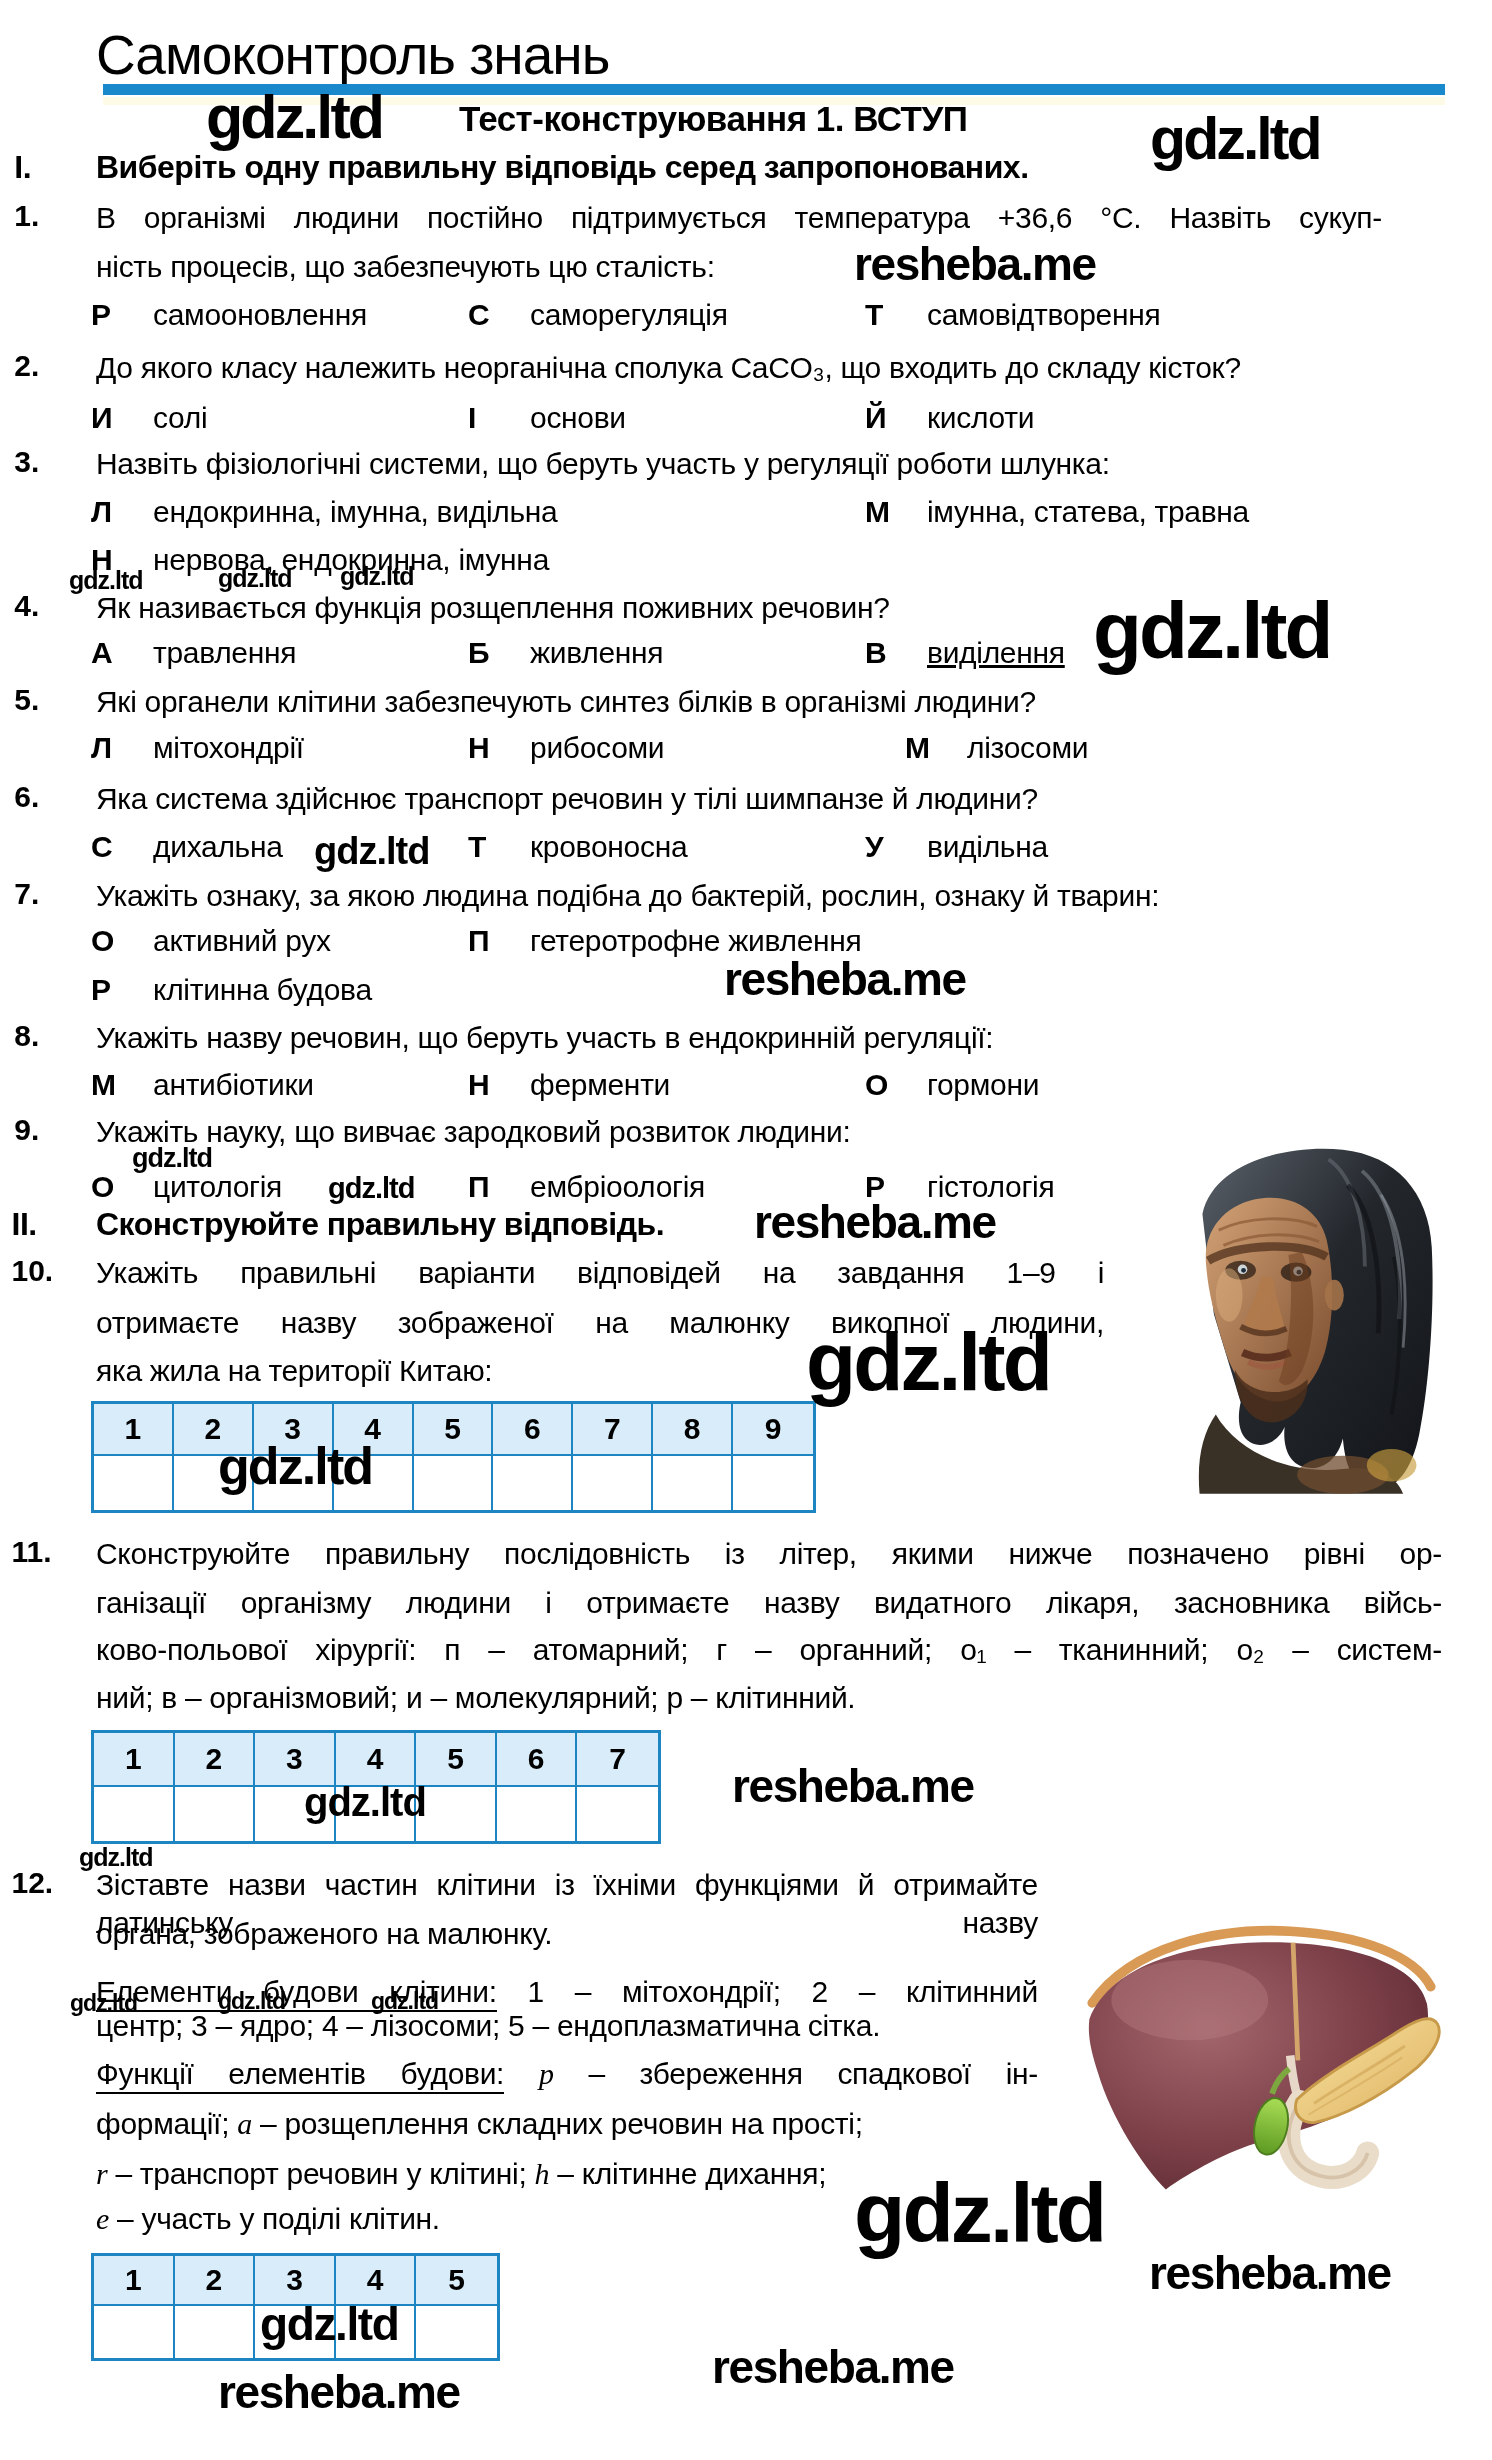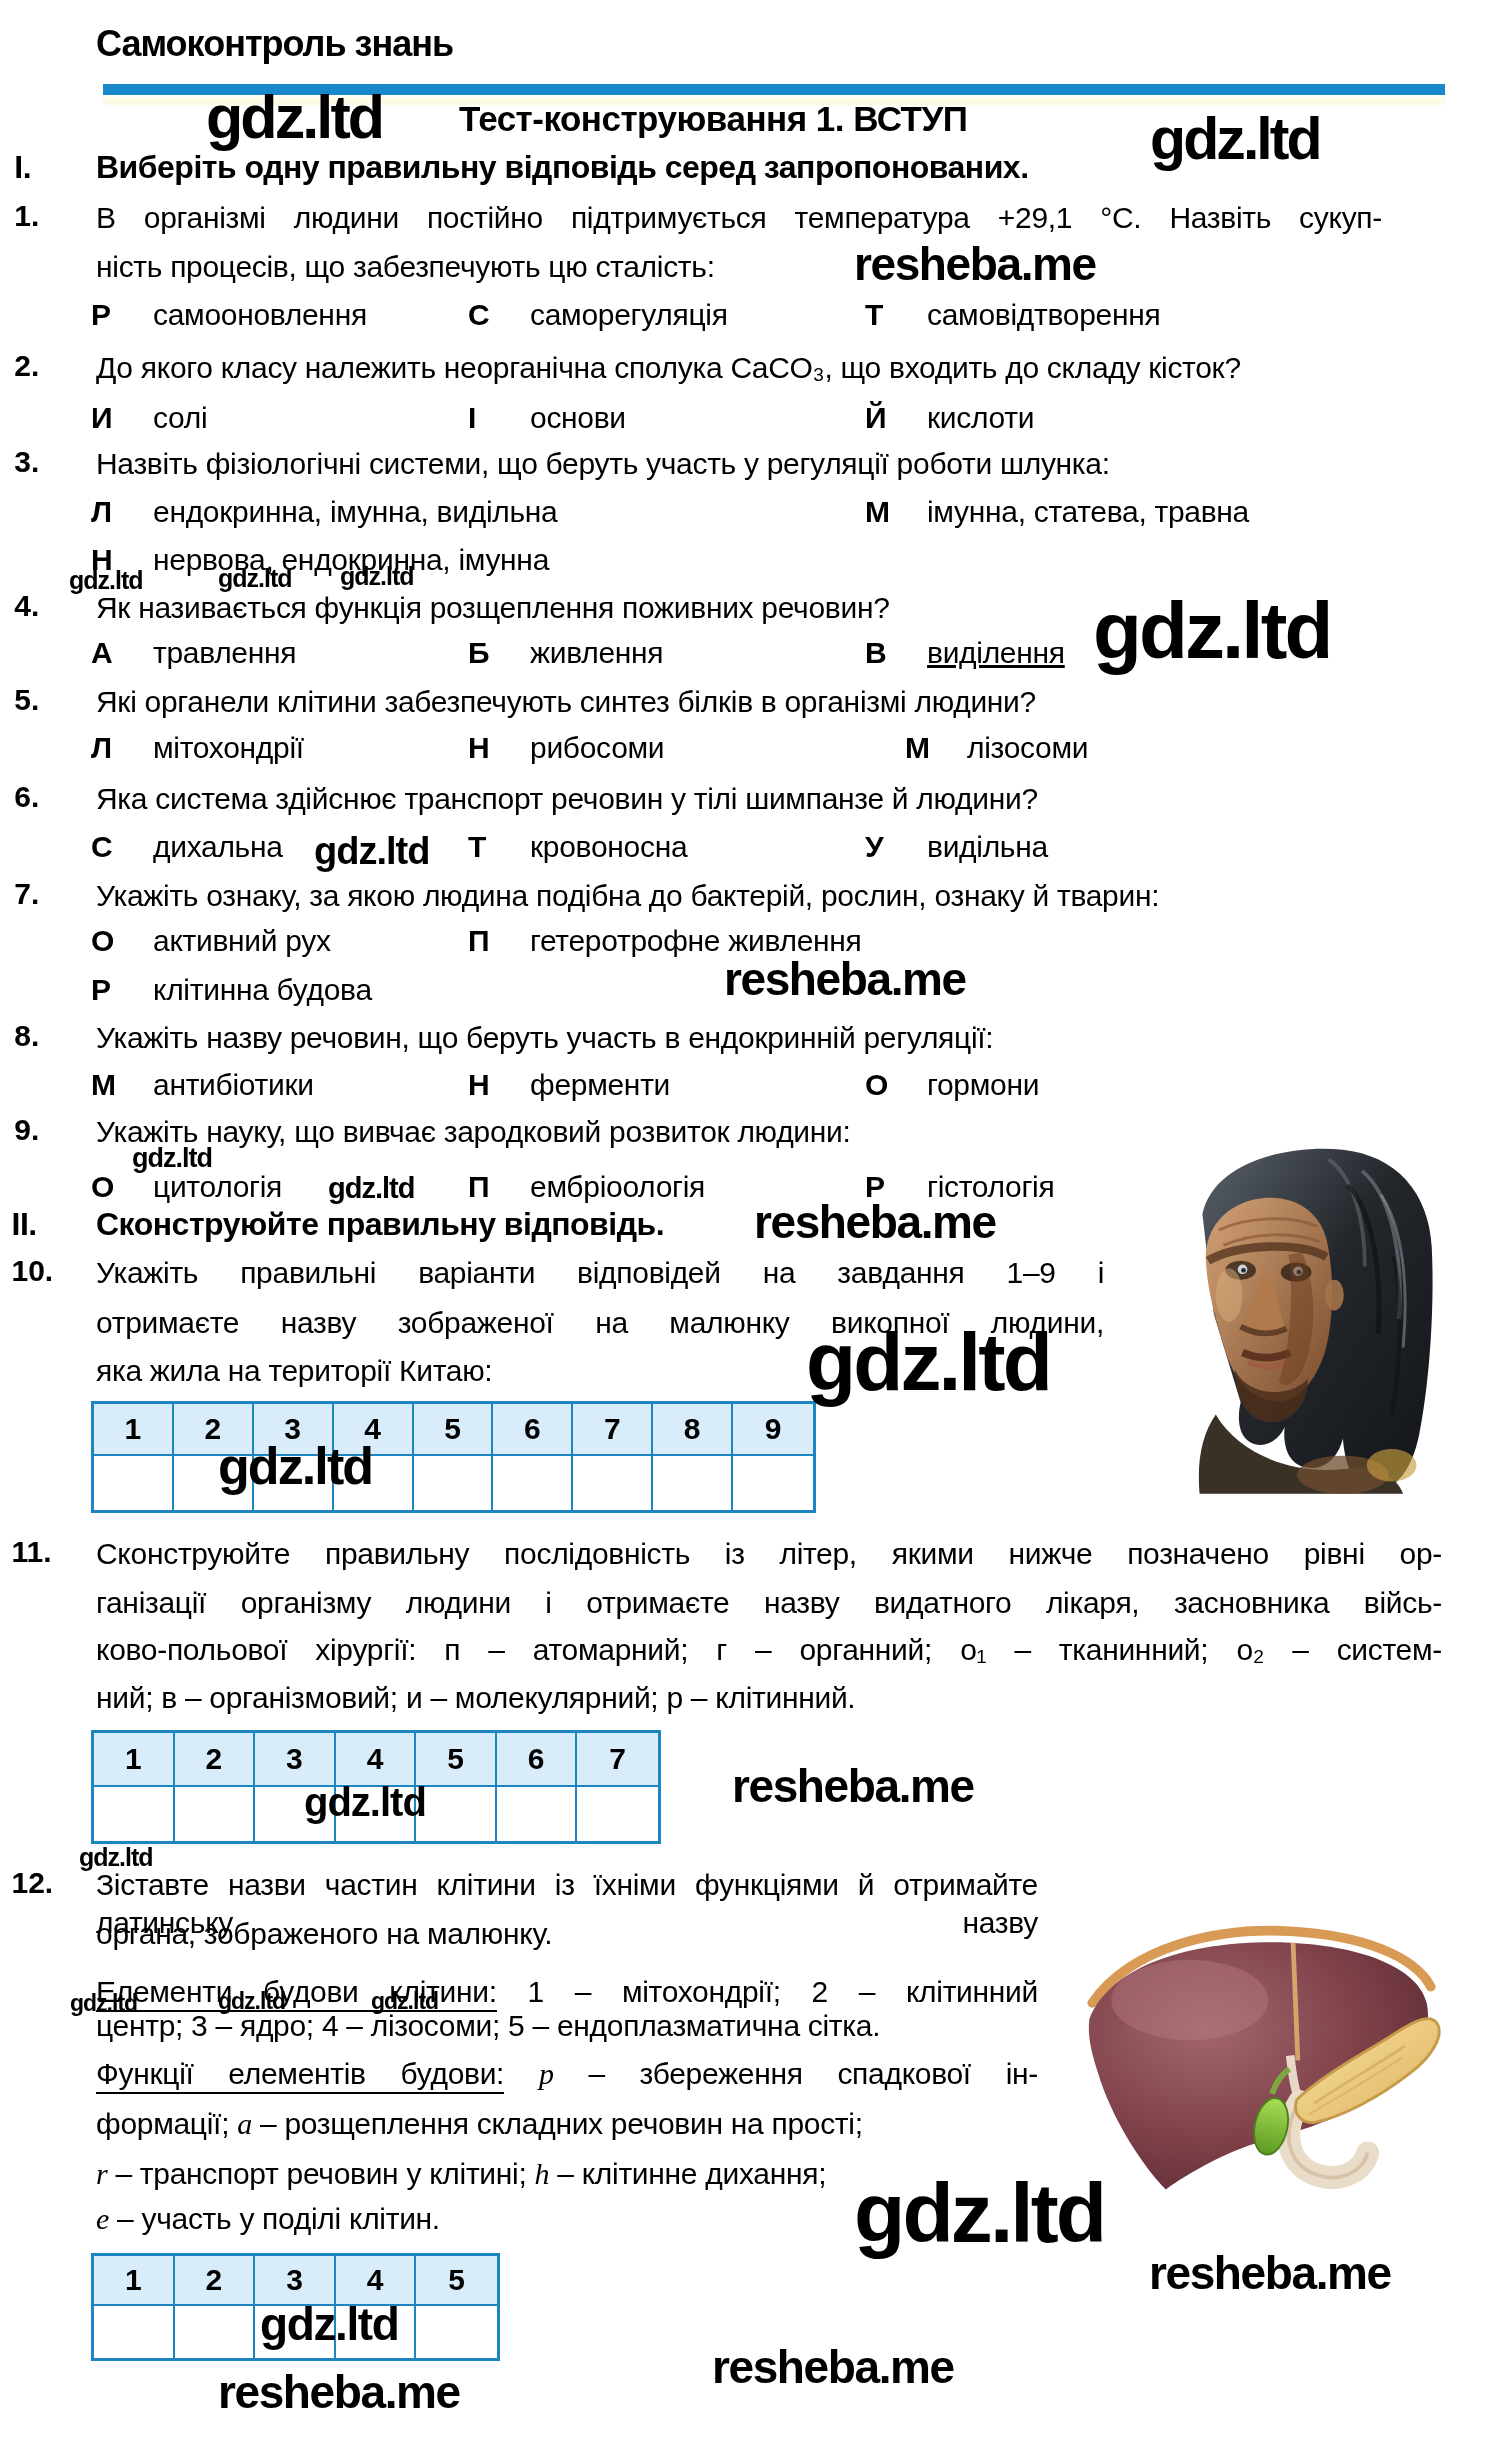--- a/index.html
+++ b/index.html
@@ -20,30 +20,30 @@
   .anstable .hd{background:#d8edf9;display:flex;align-items:center;justify-content:center;
                 font-weight:700;font-size:30px;border-right:2.9px solid #1d85c2;border-bottom:2.9px solid #1d85c2;}
   .anstable .bd{border-right:2.9px solid #1d85c2;}
   .anstable .lastcol{border-right:none;}
   .fig{position:absolute;z-index:1;}
   i{font-family:"Liberation Serif","DejaVu Serif",serif;font-style:italic;}
 </style>
 </head>
 <body>
 
-<div class="abs" style="left:96px;top:23px;font-size:36px;font-weight:700;letter-spacing:-1px;">Самоконтроль знань</div>
+<div class="abs" style="left:96px;top:23px;font-size:55px;font-weight:400;letter-spacing:-1px;">Самоконтроль знань</div>
 <div class="rule" style="top:84px;background:#1a89cb;"></div>
 <div class="rule" style="top:97px;height:7.6px;background:#fdfae6;"></div>
 <div class="abs" style="left:459px;top:99px;font-size:35px;font-weight:800;letter-spacing:-0.5px;">Тест-конструювання 1. ВСТУП</div>
 
 <div class="sechead" style="left:14.3px;top:149px;">I.</div>
 <div class="sechead" style="left:96px;top:149px;">Виберіть одну правильну відповідь серед запропонованих.</div>
 
 <div class="qn" style="top:199px;">1.</div>
-<div class="line jus" style="left:96px;top:199px;width:1286px;">В організмі людини постійно підтримується температура +29,1 °С. Назвіть сукуп-</div>
+<div class="line jus" style="left:96px;top:199px;width:1286px;">В організмі людини постійно підтримується температура +36,6 °С. Назвіть сукуп-</div>
 <div class="line" style="left:96px;top:248px;">ність процесів, що забезпечують цю сталість:</div>
 <div class="line" style="left:91px;top:296px;"><span class="ol">Р</span><span>самооновлення</span></div>
 <div class="line" style="left:468px;top:296px;"><span class="ol">С</span><span>саморегуляція</span></div>
 <div class="line" style="left:865px;top:296px;"><span class="ol">Т</span><span>самовідтворення</span></div>
 
 <div class="qn" style="top:349px;">2.</div>
 <div class="line" style="left:96px;top:349px;">До якого класу належить неорганічна сполука CaCO₃, що входить до складу кісток?</div>
 <div class="line" style="left:91px;top:399px;"><span class="ol">И</span><span>солі</span></div>
 <div class="line" style="left:468px;top:399px;"><span class="ol">І</span><span>основи</span></div>
 <div class="line" style="left:865px;top:399px;"><span class="ol">Й</span><span>кислоти</span></div>

